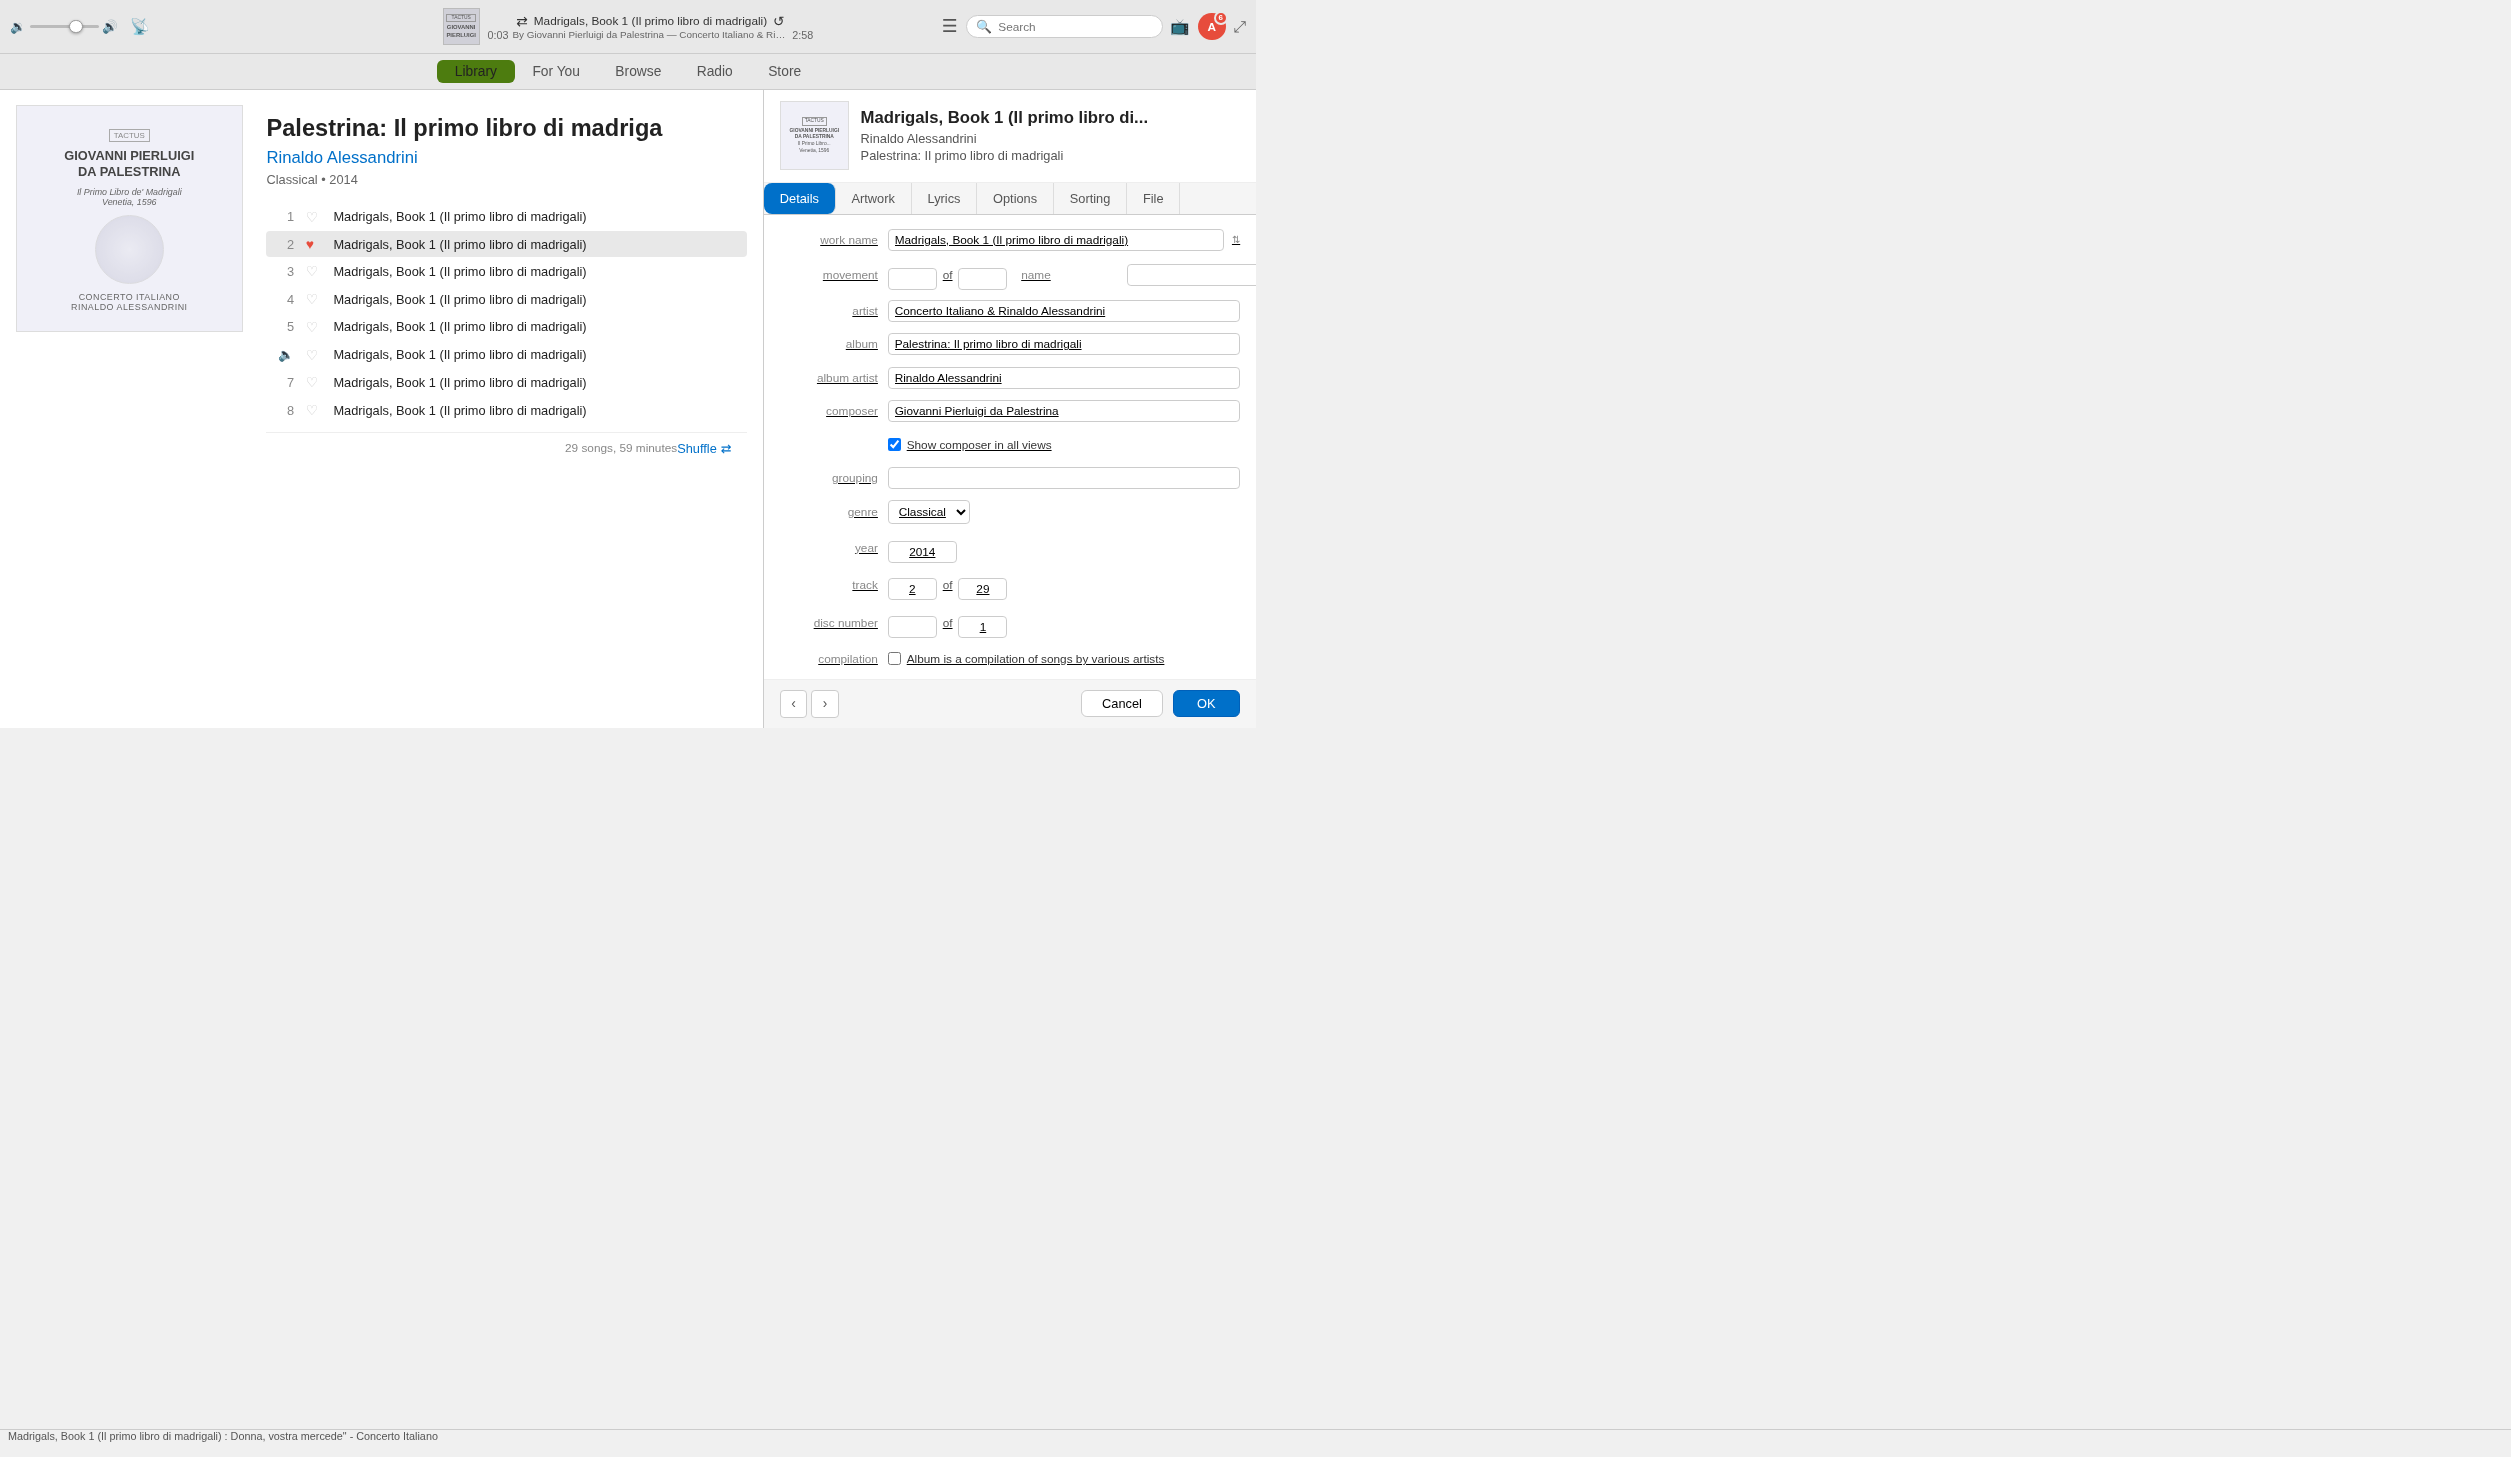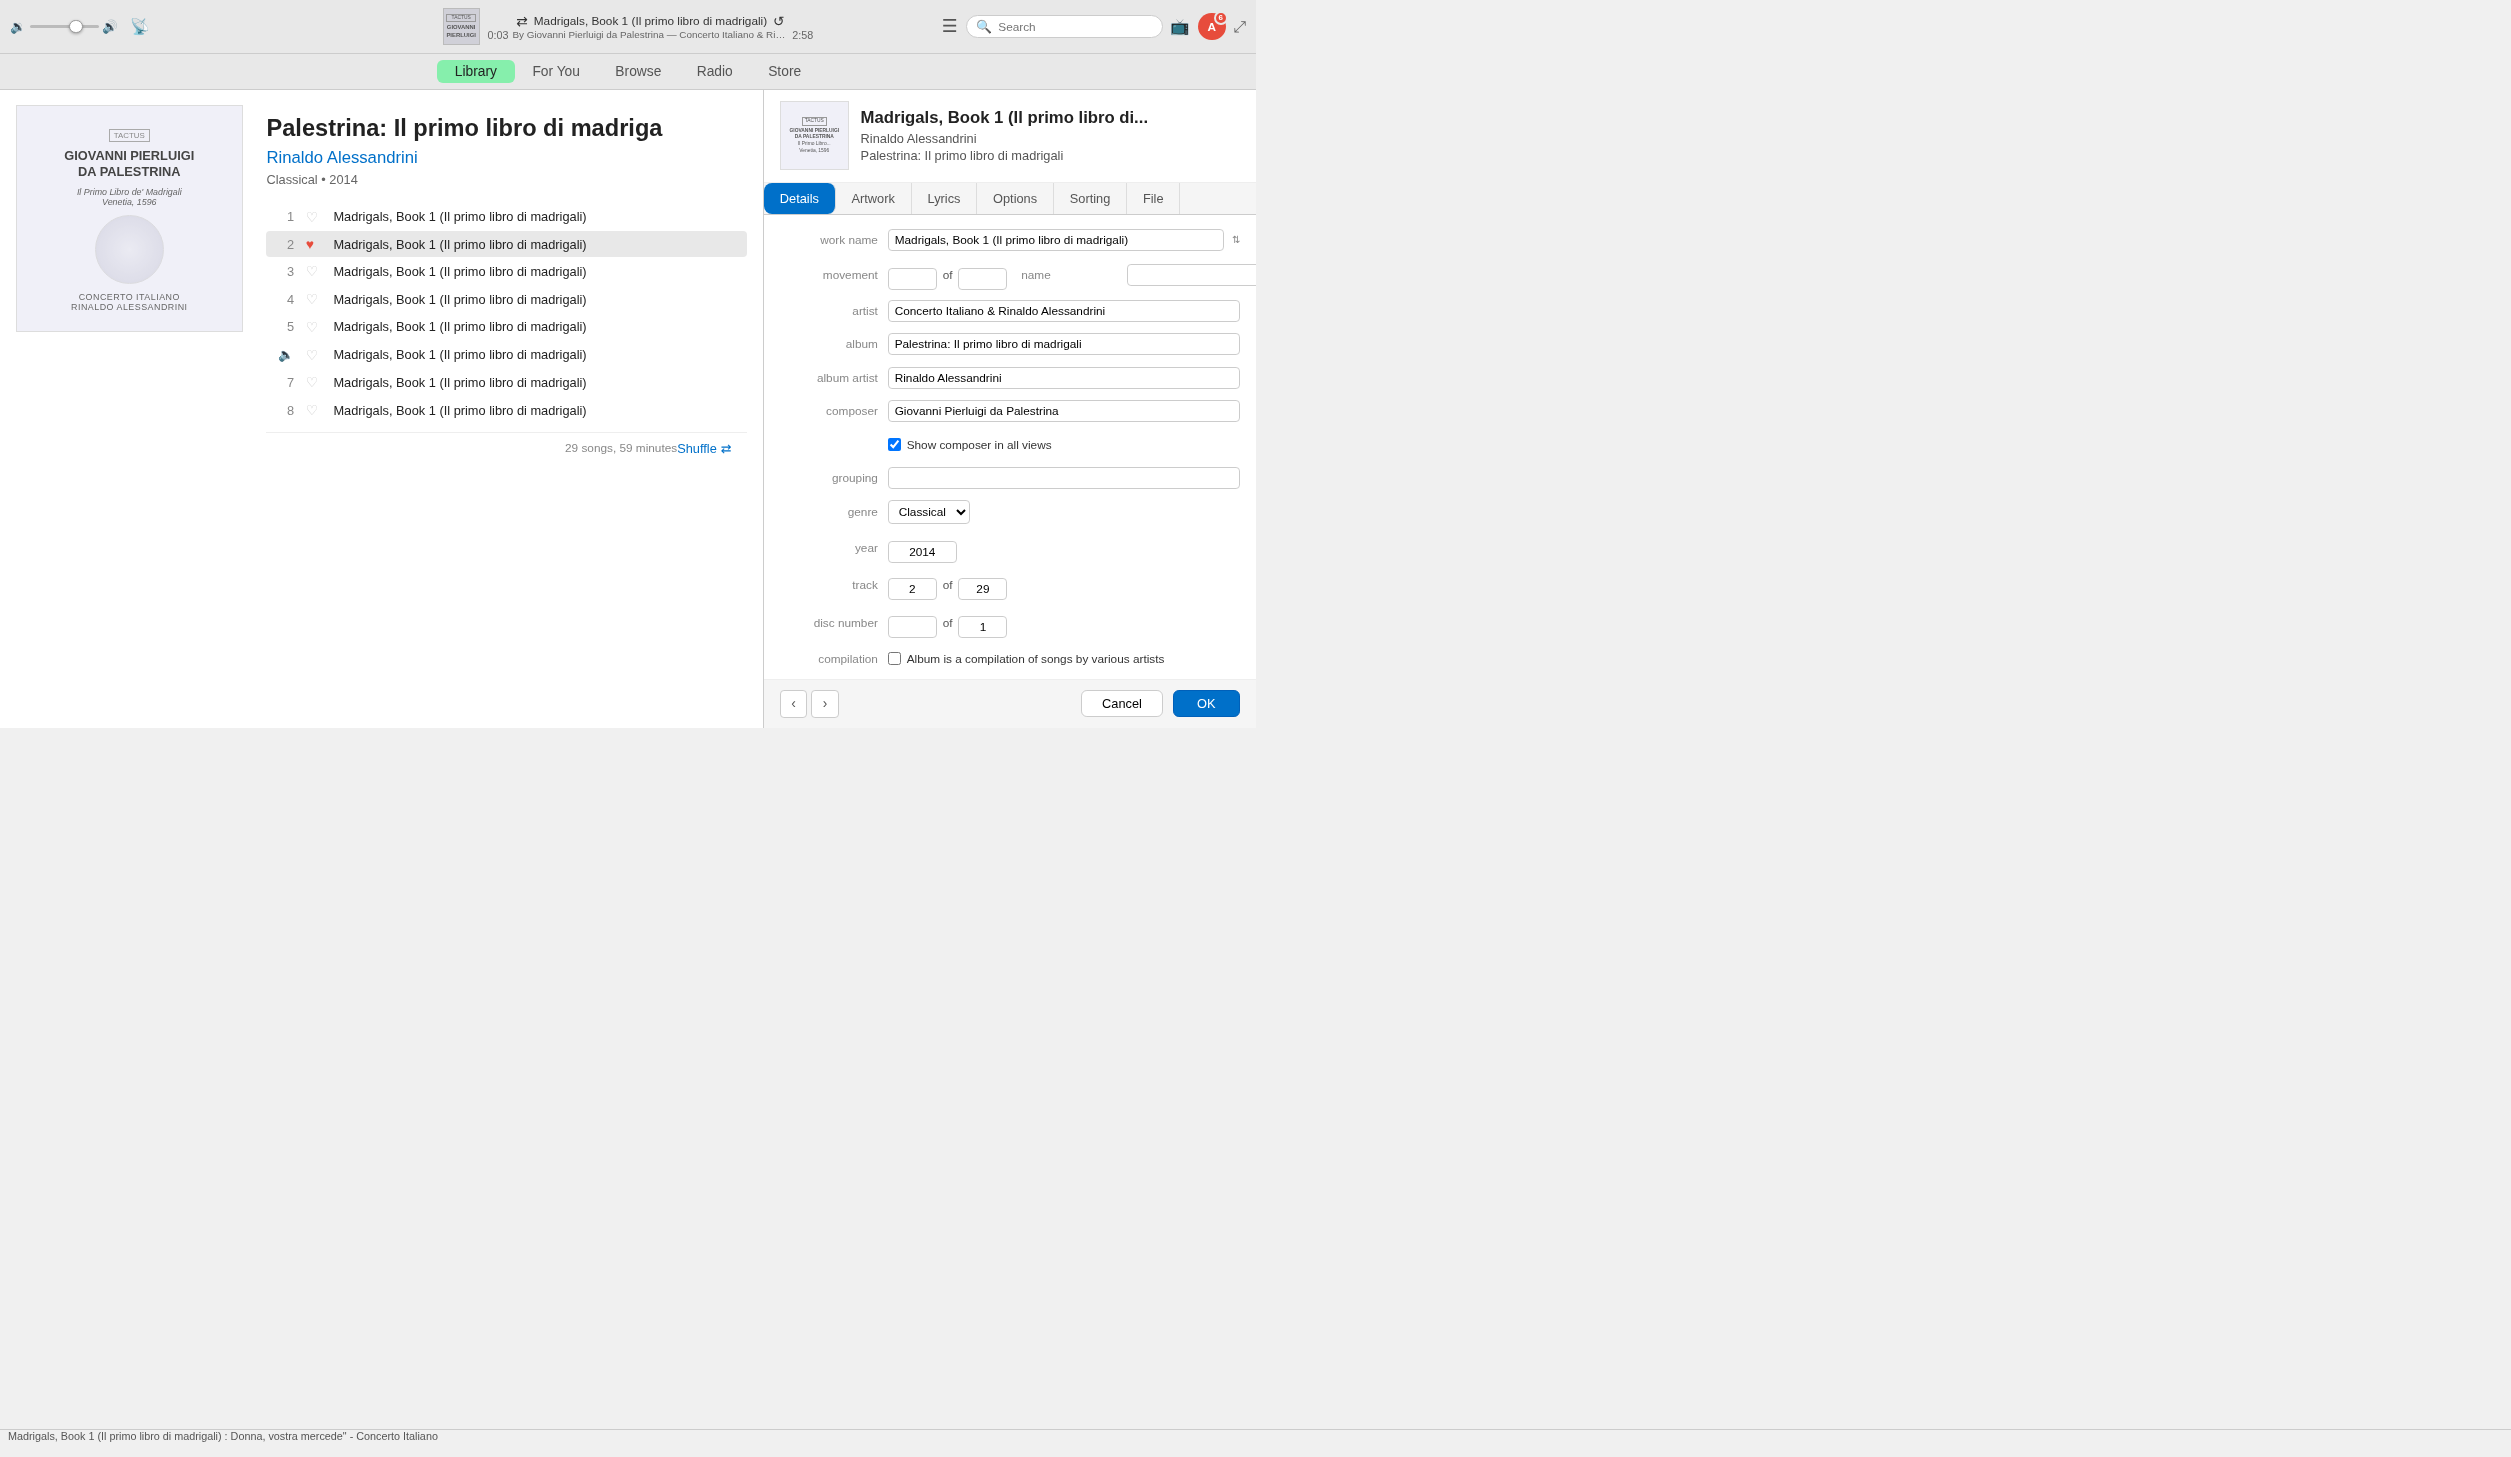--- a/index.html
+++ b/index.html
@@ -23,21 +23,21 @@
     .menu-btn { font-size: 17.7px; color: #555; cursor: pointer; }
     .search-box { display: flex; align-items: center; background: white; border: 1px solid #ccc; border-radius: 11.8px; padding: 3px 9.9px; gap: 5.9px; width: 197px; }
     .search-box input { border: none; outline: none; font-size: 11.8px; width: 148px; background: transparent; }
     .tv-icon { font-size: 15.8px; color: #555; cursor: pointer; }
     .user-icon { width: 27.6px; height: 27.6px; background: #e74c3c; border-radius: 50%; display: flex; align-items: center; justify-content: center; color: white; font-size: 11.8px; font-weight: bold; position: relative; }
     .badge { position: absolute; top: -2px; right: -2px; background: #e74c3c; color: white; font-size: 7.9px; border-radius: 50%; width: 13.8px; height: 13.8px; display: flex; align-items: center; justify-content: center; border: 2px solid #e8e8e8; }
 
     
     .nav-tabs { display: flex; justify-content: center; gap: 0; background: #e8e8e8; padding: 5.9px 0; border-bottom: 1px solid #ccc; }
     .nav-tab { padding: 3.9px 17.7px; font-size: 13.8px; color: #555; cursor: pointer; border-radius: 5.9px; }
-    .nav-tab.active { background: #86efac; color: #222; font-weight: 500; }
+    .nav-tab.active { background: #4d7c0f; color: #222; font-weight: 500; }
 
     
     .main-content { display: flex; height: calc(729px - 54px - 37px); }
 
     
     .library-panel { flex: 1; background: white; overflow-y: auto; padding: 15.8px 0; }
     .this-month { font-size: 21.7px; font-weight: bold; color: #222; padding: 0 15.8px 13.8px; }
 
     
     .album-section { display: flex; padding: 0; }
@@ -73,21 +73,21 @@
     .info-artist { font-size: 12.8px; color: #555; margin-top: 3px; }
     .info-album-name { font-size: 12.8px; color: #555; margin-top: 2px; }
 
     
     .detail-tabs { display: flex; border-bottom: 1px solid #ccc; background: #f5f5f5; }
     .detail-tab { padding: 7.9px 15.8px; font-size: 12.8px; color: #555; cursor: pointer; border-right: 1px solid #ddd; }
     .detail-tab.active { background: #0070c9; color: white; }
     .detail-tab:first-child { border-radius: 8px; }
 
     
-    .form-area { flex: 1; overflow-y: auto; padding: 11.8px 15.8px; }
+    .form-area { flex: 1; overflow-y: auto; padding: 11.8px 15.8px; text-decoration: underline; }
     .form-row { display: flex; align-items: center; margin-bottom: 7.9px; min-height: 25.6px; }
     .form-label { width: 108px; text-align: right; color: #888; font-size: 11.8px; padding-right: 9.9px; flex-shrink: 0; }
     .form-input { flex: 1; border: 1px solid #ccc; border-radius: 3.9px; padding: 3px 5.9px; font-size: 11.8px; outline: none; background: white; }
     .form-input-group { display: flex; align-items: center; gap: 5.9px; }
     .form-input-sm { width: 49px; border: 1px solid #ccc; border-radius: 3.9px; padding: 3px 5.9px; font-size: 11.8px; outline: none; text-align: center; margin-top: 8px; }
     .form-of { font-size: 11.8px; color: #555; }
     .form-select { border: 1px solid #ccc; border-radius: 3.9px; padding: 3px 5.9px; font-size: 11.8px; outline: none; background: white; }
     .checkbox-row { display: flex; align-items: center; gap: 5.9px; }
     .checkbox-row input { cursor: pointer; }
     .checkbox-label { font-size: 11.8px; color: #333; }

